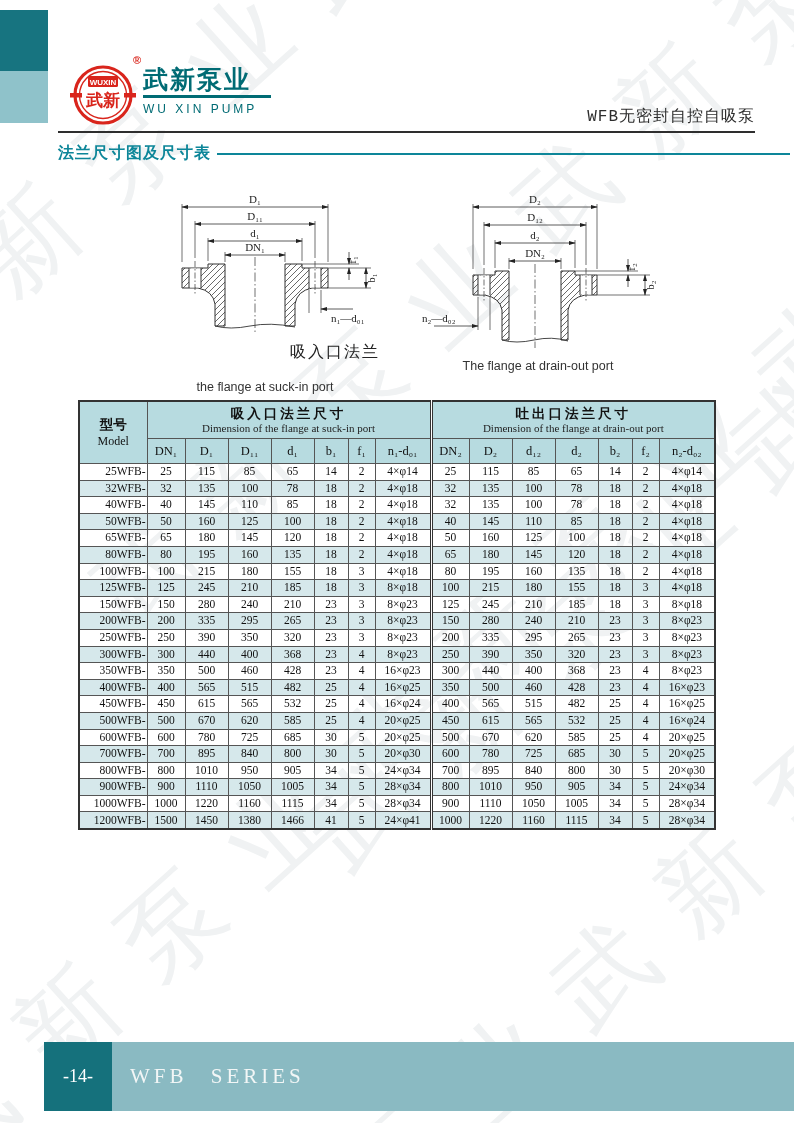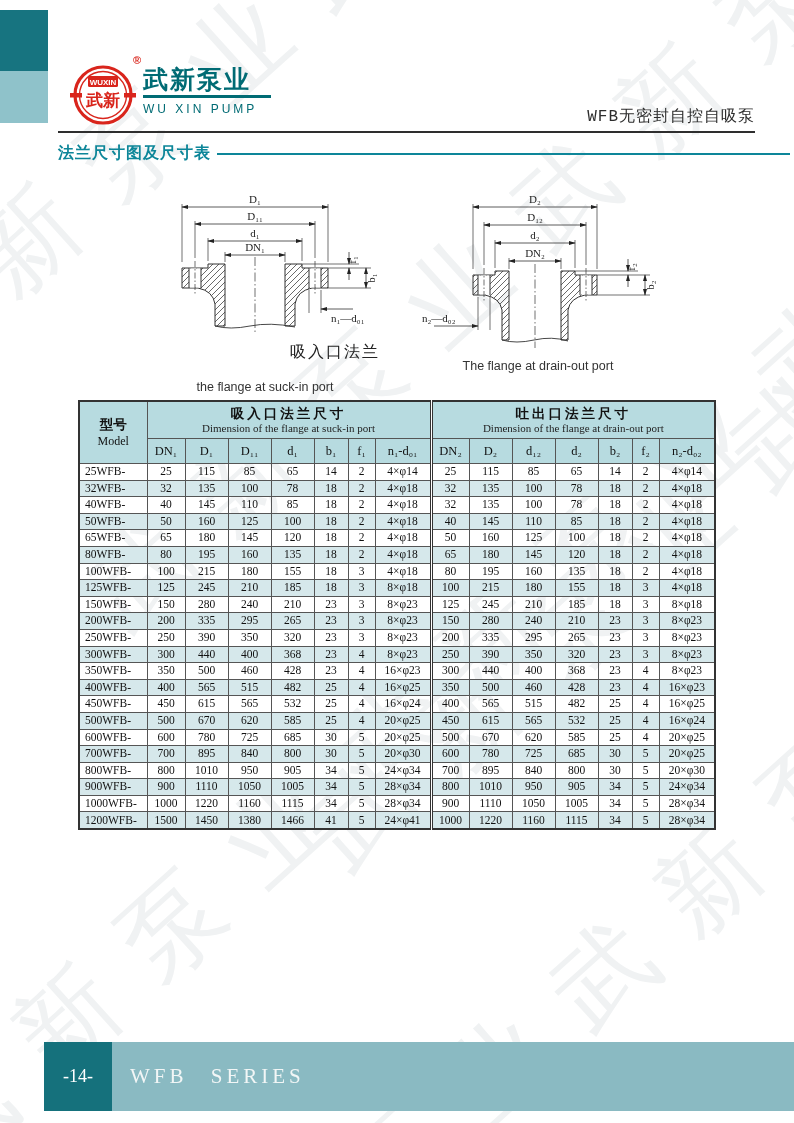--- a/index.html
+++ b/index.html
@@ -42,21 +42,21 @@
   table.flange{border:2px solid #333;padding-left:35px;}
   table.flange thead th{background:#b7dbe0;}
   th.group-head{height:36px;margin-left:8px;}
   .gh-cn{font-size:13.5px;font-weight:bold;letter-spacing:3px;color:#111;line-height:1.15;}
   .gh-en{font-size:11px;font-weight:normal;color:#222;line-height:1.1;}
   th.model-head{font-size:13.5px;font-weight:bold;color:#111;}
   .mh-en{font-size:12px;font-weight:normal;}
   tr.subhead th{height:24px;font-size:12.5px;font-weight:normal;color:#111;}
   table.flange tbody td{height:15.6px;font-size:11.5px;line-height:1;color:#111;}
   table.flange tbody tr.alt td{background:#d6e8eb;}
-  table.flange td.model{text-align:left;padding-left:5px;}
+  table.flange td.model{text-align:right;padding-left:5px;}
   .group-split{border-left:3px double #333 !important;}
   
   .footer-bar{position:absolute;left:68px;top:1042px;width:726px;height:69px;background:#8abac2;z-index:1;}
   .footer-page{position:absolute;left:8px;top:1042px;width:68px;height:69px;background:#15717c;z-index:2;
       color:#fff;display:flex;align-items:center;justify-content:center;font-size:18px;
       font-family:"Liberation Serif","DejaVu Serif",serif;margin-left:36px;}
   .footer-series{position:absolute;left:130px;top:1042px;height:69px;display:flex;align-items:center;
       color:#f2f6f6;font-size:21px;letter-spacing:4px;word-spacing:14px;z-index:2;
       font-family:"Liberation Serif","DejaVu Serif",serif;}
 </style>

